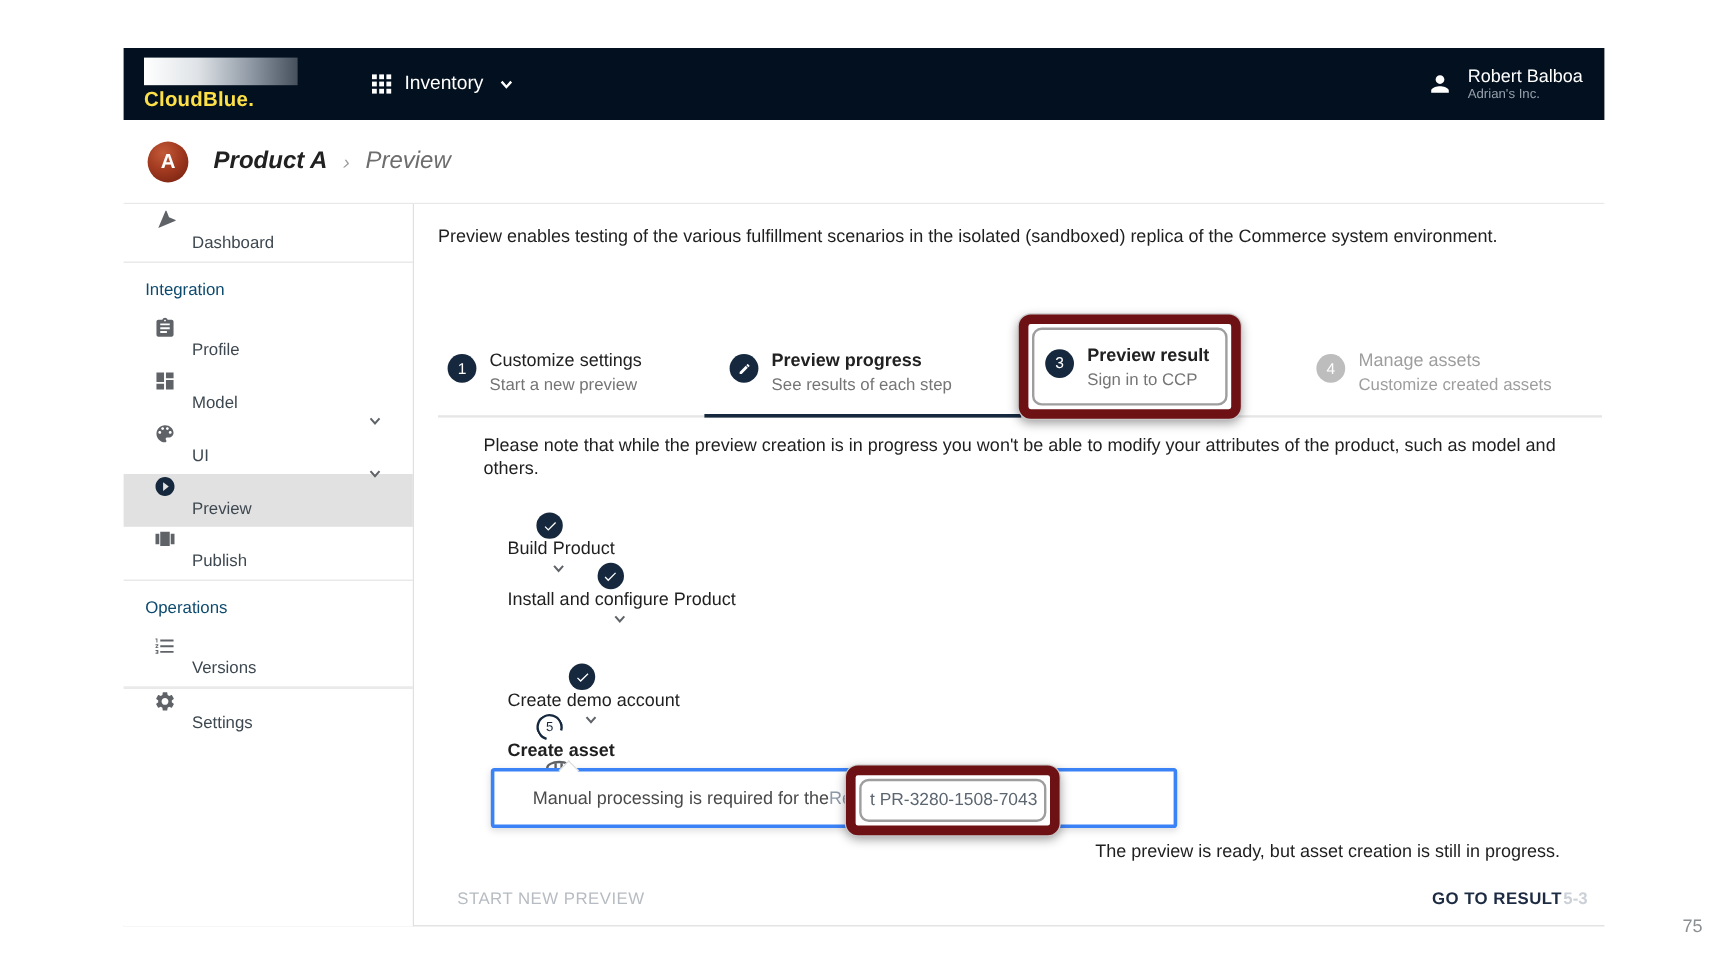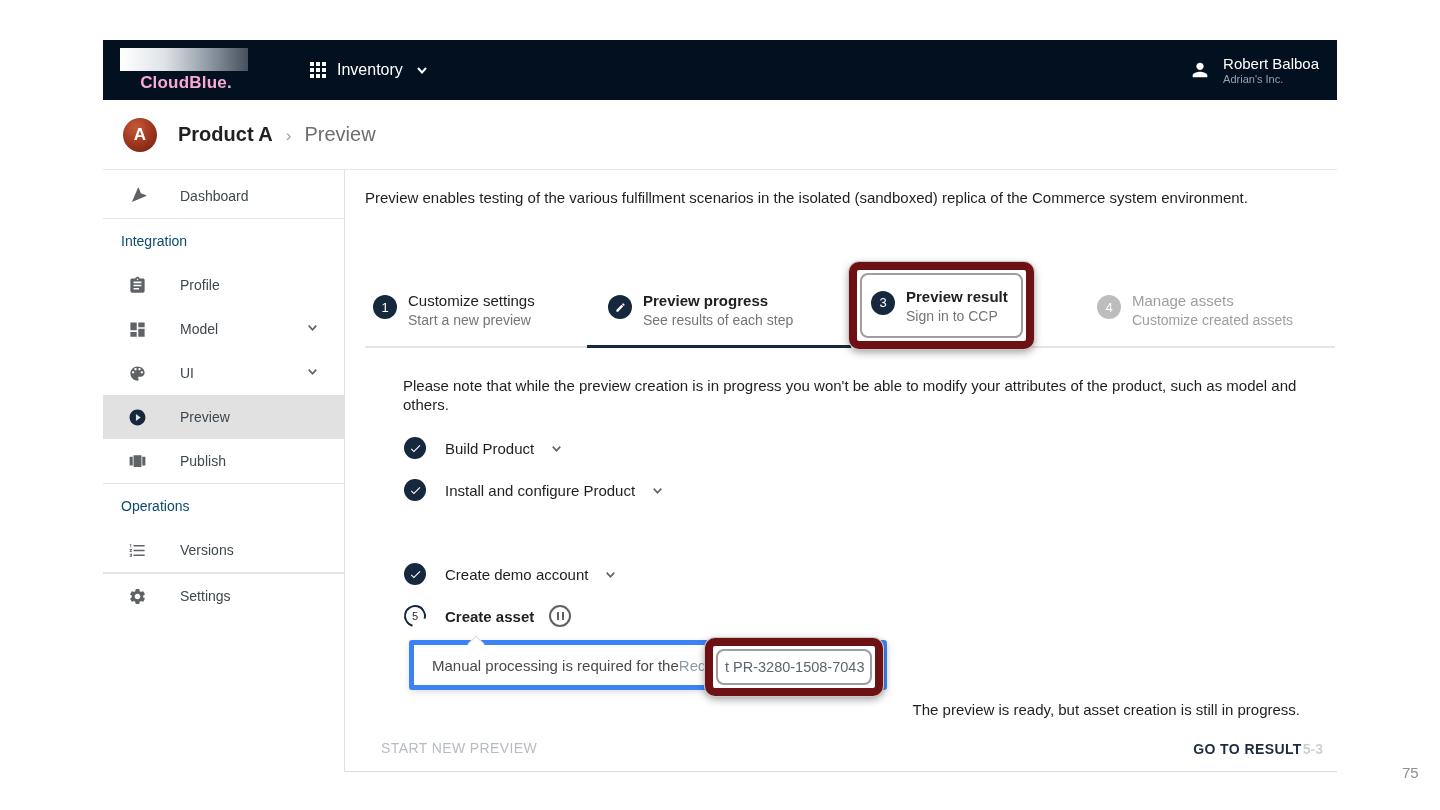--- a/index.html
+++ b/index.html
@@ -4,39 +4,39 @@
 <style>
   * { margin:0; padding:0; box-sizing:border-box; }
   body { font-family: "Liberation Sans", sans-serif; background:#fff; }
   .slide { position:relative; width:1440px; height:810px; background:#fff; overflow:hidden; }
   .app { position:absolute; left:103px; top:40px; width:1234px; height:732px; background:#fff; border-bottom:1px solid #dcdcdc; }
 
   
   .topbar { position:absolute; left:0; top:0; width:100%; height:60px; background:#03101f; display:flex; align-items:center; }
   .logo { margin-left:17px; width:132px; }
   .logo-bar { width:128px; height:23px; background:linear-gradient(90deg,#ffffff 0%,#dfe3e7 35%,#8e98a4 70%,#46505c 100%); }
-  .logo-text { color:#f9a8d4; font-size:17px; font-weight:bold; margin-top:2px; letter-spacing:.2px;text-align:center; }
+  .logo-text { color:#fde047; font-size:17px; font-weight:bold; margin-top:2px; letter-spacing:.2px; }
   .switcher { margin-left:58px; display:flex; align-items:center; gap:11px; color:#fff; font-size:16px; cursor:pointer; }
   .apps-grid { display:grid; grid-template-columns:repeat(3,4px); grid-template-rows:repeat(3,4px); gap:2px; }
   .apps-grid i { background:#fff; }
   .user { margin-left:auto; margin-right:18px; display:flex; align-items:center; gap:12px; color:#fff; cursor:pointer; }
   .user-name { font-size:15px; }
   .user-company { font-size:11px; color:#97a1ac; margin-top:1px; }
 
   
   .header { position:absolute; left:0; top:60px; width:100%; height:70px; border-bottom:1px solid #e8e8e8; display:flex; align-items:center; background:#fff; }
   .avatar { margin-left:20px; width:34px; height:34px; border-radius:50%; background:radial-gradient(circle at 38% 28%, #c25a38 0%, #a23a20 45%, #6f1d0e 100%); color:#fff; font-size:17px; font-weight:bold; display:flex; align-items:center; justify-content:center; }
-  .crumb { margin-left:21px; font-size:20px; display:flex; align-items:flex-end; }
+  .crumb { margin-left:21px; font-size:20px; display:flex; align-items:flex-end;font-style:italic; }
   .crumb-product { color:#212121; font-weight:600; cursor:pointer; }
   .crumb-sep { color:#9e9e9e; margin:0 13px; font-size:17px; }
   .crumb-current { color:#6d6d6d; }
 
   
   .sidebar { position:absolute; left:0; top:130px; width:242px; height:602px; border-right:1px solid #e0e0e0; background:#fff; padding-top:4px; }
-  .s-item { height:44px; display:flex; align-items:center; padding-left:24px; cursor:pointer; }
+  .s-item { height:44px; display:flex; padding-left:24px; cursor:pointer;flex-direction:column; }
   .s-item.selected { background:#e1e1e1; }
   .s-icon { width:20px; height:20px; display:flex; align-items:center; justify-content:center; flex:none; }
   .s-label { margin-left:33px; font-size:14px; color:#3e4850; }
   .s-chev { margin-left:auto; margin-right:24px; }
   .s-section { height:44px; display:flex; align-items:center; padding-left:18px; font-size:14px; color:#0c4a6e; }
   .s-div { border-top:1px solid #e4e4e4; }
 
   
   .abs { position:absolute; }
   .intro { left:262px; top:149px; width:980px; font-size:15px; color:#1f1f1f; }
@@ -52,34 +52,34 @@
   .track { left:262px; top:306px; width:970px; height:2px; background:#e6e6e6; }
   .track-active { left:484px; top:305px; width:264px; height:3px; background:#16283e; }
 
   .callout { border:8px solid #6e1114; border-radius:10px; background:#fff; box-shadow:0 0 0 1px #c9c9c9, 0 3px 9px rgba(0,0,0,.4); padding:3px; z-index:5; }
   .callout-chip { border:2px solid #9e9e9e; border-radius:8px; height:100%; display:flex; align-items:center; }
   .ann-step { left:746px; top:222px; width:185px; height:87px; }
   .ann-step .callout-chip { padding:0 9px; gap:10px; }
   .ann-pr { left:602px; top:598px; width:178px; height:58px; }
   .ann-pr .callout-chip { flex:1; padding:0 7px; font-size:14.5px; color:#5c6670; white-space:nowrap; }
 
-  .note { left:300px; top:336px; width:900px; font-size:15px; color:#1f1f1f; line-height:19px; }
-
-  .task { left:301px; height:42px; display:flex; align-items:center; }
+  .note { left:300px; top:322px; width:900px; font-size:15px; color:#1f1f1f; line-height:19px; }
+
+  .task { left:301px; height:42px; display:flex; align-items:center;flex-direction:column; }
   .task-done { width:22px; height:22px; border-radius:50%; background:#16283e; display:flex; align-items:center; justify-content:center; flex:none; }
   .task-label { margin-left:19px; font-size:15px; color:#1f1f1f; }
   .task-label.bold { font-weight:bold; }
   .task-chev { margin-left:15px; display:flex; }
   .arc-wrap { width:22px; height:22px; position:relative; flex:none; }
   .arc { position:absolute; inset:0; border:2px solid #16283e; border-bottom-color:transparent; border-radius:50%; transform:rotate(-30deg); }
   .arc-num { position:absolute; inset:0; display:flex; align-items:center; justify-content:center; font-size:11px; color:#16283e; }
   .pause { margin-left:15px; width:22px; height:22px; border:2px solid #5f6368; border-radius:50%; display:flex; align-items:center; justify-content:center; gap:3px; cursor:pointer; }
   .pause i { width:2px; height:8px; background:#5f6368; }
 
-  .tooltip { left:306px; top:600px; width:478px; height:50px; background:#fff; border:5px solid #3b82f6; border-radius:3px; box-shadow:0 2px 6px rgba(0,0,0,.13); display:flex; align-items:center; padding-left:18px; font-size:15px; z-index:2; }
+  .tooltip { left:306px; top:600px; width:572px; height:50px; background:#fff; border:3px solid #3b82f6; border-radius:3px; box-shadow:0 2px 6px rgba(0,0,0,.13); display:flex; align-items:center; padding-left:32px; font-size:15px; z-index:2; }
   .tooltip .caret { position:absolute; top:-7px; left:56px; width:12px; height:12px; background:#fff; border-left:1px solid #dcdcdc; border-top:1px solid #dcdcdc; transform:rotate(45deg); }
   .tt-text { color:#4a4a4a; }
   .tt-link { color:#8e9aa8; cursor:pointer; }
 
   .status { left:700px; top:661px; width:497px; text-align:right; font-size:15px; color:#1f1f1f; }
 
   .btn-secondary { left:278px; top:700px; font-size:14px; font-weight:normal; letter-spacing:.4px; color:#b7bcc2; cursor:pointer; }
   .actions-right { left:900px; top:700px; width:320px; text-align:right; white-space:nowrap; }
   .btn-primary { font-size:14px; font-weight:bold; letter-spacing:.4px; color:#1d2b42; cursor:pointer; }
   .watermark { font-size:14px; font-weight:bold; color:#ccd1d8; margin-left:1px; }

